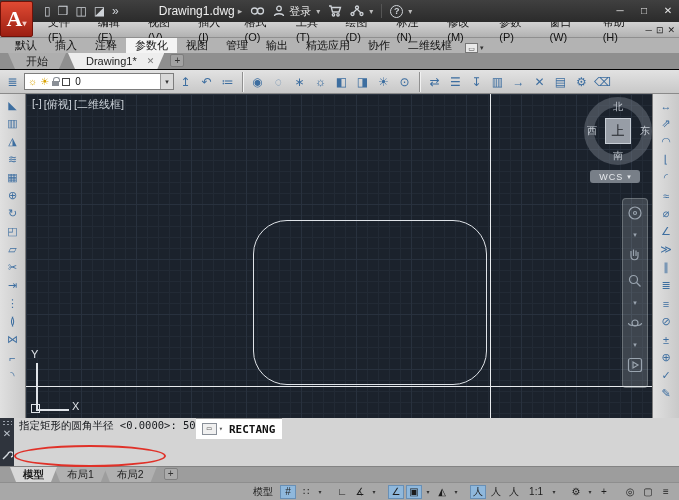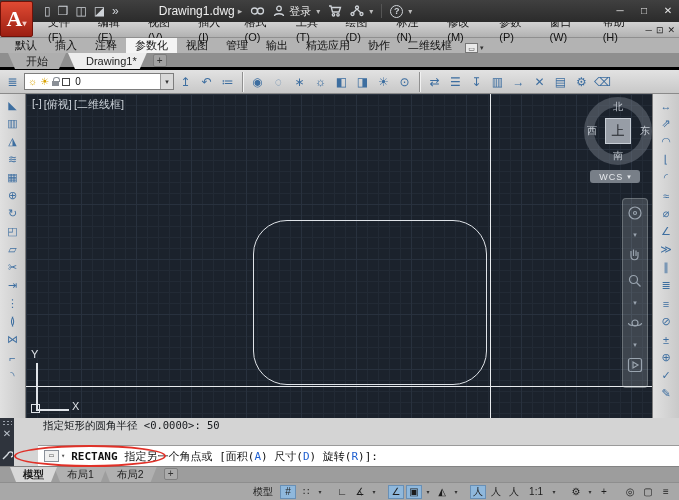--- a/index.html
+++ b/index.html
@@ -42,25 +42,25 @@
   
   .ribbonrow { height:15px; background:#b3b3b3; display:flex; align-items:flex-end; padding-left:6px; }
   .rtab { padding:0 9px; font-size:11px; line-height:15px; color:#111; cursor:pointer; white-space:nowrap; }
   .rtab.active { background:#f4f4f4; }
   .ribbon-min { margin-left:4px; display:flex; align-items:center; gap:2px; cursor:pointer; }
   .ribbon-min .box { width:13px; height:10px; border:1px solid #777; background:#e9e9e9; font-size:7px;
                      line-height:9px; text-align:center; color:#444; }
   .ribbon-min .c { font-size:7px; color:#333; }
 
   
-  .filetabs { height:17px; background:#8f8f8f; display:flex; align-items:flex-start; padding-left:8px; border-bottom:3px solid #000000; }
+  .filetabs { height:17px; background:#8f8f8f; display:flex; align-items:flex-start; padding-left:8px; border-bottom:1px solid #000000; }
   .ftab { height:16px; line-height:16px; padding:0 18px; font-size:11px; color:#222;
           clip-path:polygon(0 0,100% 0,calc(100% - 7px) 100%,7px 100%); cursor:pointer; }
   .ftab.start { background:#aeaeae; margin-right:2px; }
-  .ftab.doc { background:#ededed; display:flex; align-items:center; gap:10px; padding-right:10px;flex-direction:column; }
+  .ftab.doc { background:#ededed; display:flex; align-items:center; gap:10px; padding-right:10px; }
   .ftab .x { font-size:9px; color:#777; cursor:pointer; }
   .ftab-add { width:14px; height:13px; margin:1px 0 0 6px; background:#a2a2a2; border:1px solid #7c7c7c;
               border-radius:2px; color:#333; font-size:10px; line-height:11px; text-align:center; cursor:pointer; }
 
   
   .toolbarrow { height:24px; background:linear-gradient(#e2e2e2,#c8c8c8); border-bottom:1px solid #8a8a8a;
                 display:flex; align-items:center; padding:0 3px; gap:2px; }
   .trbtn { width:19px; height:19px; display:inline-flex; align-items:center; justify-content:center;
            font-size:12px; color:#3d6ea0; cursor:pointer; border:1px solid transparent; }
   .layer-dd { width:150px; height:17px; background:#fff; border:1px solid #7d7d7d; display:flex;
@@ -121,21 +121,21 @@
   .nav-c { color:#9aa4af; font-size:7px; }
 
   
   .cmdwin { position:relative; height:48px; display:flex; background:#d4d4d4; }
   .cmd-gutter { width:14px; background:#2f343d; display:flex; flex-direction:column; align-items:center; padding-top:2px; }
   .grip { width:10px; height:7px; background-image:radial-gradient(#9aa0aa 1px, transparent 1px);
           background-size:4px 3px; }
   .cmd-x { color:#bcc3cc; font-size:10px; line-height:14px; cursor:pointer; }
   .cmd-wrench { margin-top:auto; margin-bottom:3px; cursor:pointer; }
   .cmd-wrench svg { stroke:#d6dbe1; fill:none; stroke-width:1.4; }
-  .cmd-body { flex:1; display:flex; flex-direction:column;padding-left:24px; }
+  .cmd-body { flex:1; display:flex; flex-direction:row; }
   .cmd-history { height:27px; padding:1px 0 0 5px; font-family:"DejaVu Sans Mono", monospace;
                  font-size:10.5px; color:#15181c; line-height:13px; background:#d4d4d4; }
   .cmd-input { height:21px; background:#fff; border-top:1px solid #9a9a9a; display:flex; align-items:center;
                font-family:"DejaVu Sans Mono", monospace; font-size:11px; color:#111; padding-left:6px; }
   .recent-ic { width:15px; height:12px; border:1px solid #8a9099; background:#f0f0f0; color:#666;
                font-size:8px; line-height:10px; text-align:center; cursor:pointer; }
   .recent-caret { font-size:7px; color:#555; margin:0 6px 0 2px; cursor:pointer; }
   .cmd-name { font-weight:bold; margin-right:7px; }
   .opt { color:#1e5fd0; }
   .red-oval { position:absolute; left:14px; top:445px; width:152px; height:22px; border:2px solid #e03128;
@@ -442,23 +442,20 @@
     </div>
     <div class="cmd-body">
       <div class="cmd-history">
 
       <div>指定矩形的圆角半径 &lt;0.0000&gt;: 50</div>
         </div>
       <div class="cmd-input">
         <span class="recent-ic">▭</span>
         <span class="recent-caret">▾</span>
         <span class="cmd-name">RECTANG</span>
-        <span>
-          
-        <span>指定另一个角点或 [面积(</span><span class="opt">A</span><span>) 尺寸(</span><span class="opt">D</span><span>) 旋转(</span><span class="opt">R</span><span>)]:</span></span>
       </div>
     </div>
   </div>
   <div class="red-oval"></div>
 
   <div class="layouttabs">
     <div style="display:flex">
 
     <span class="ltab active">模型</span>
         <span class="ltab">布局1</span>

